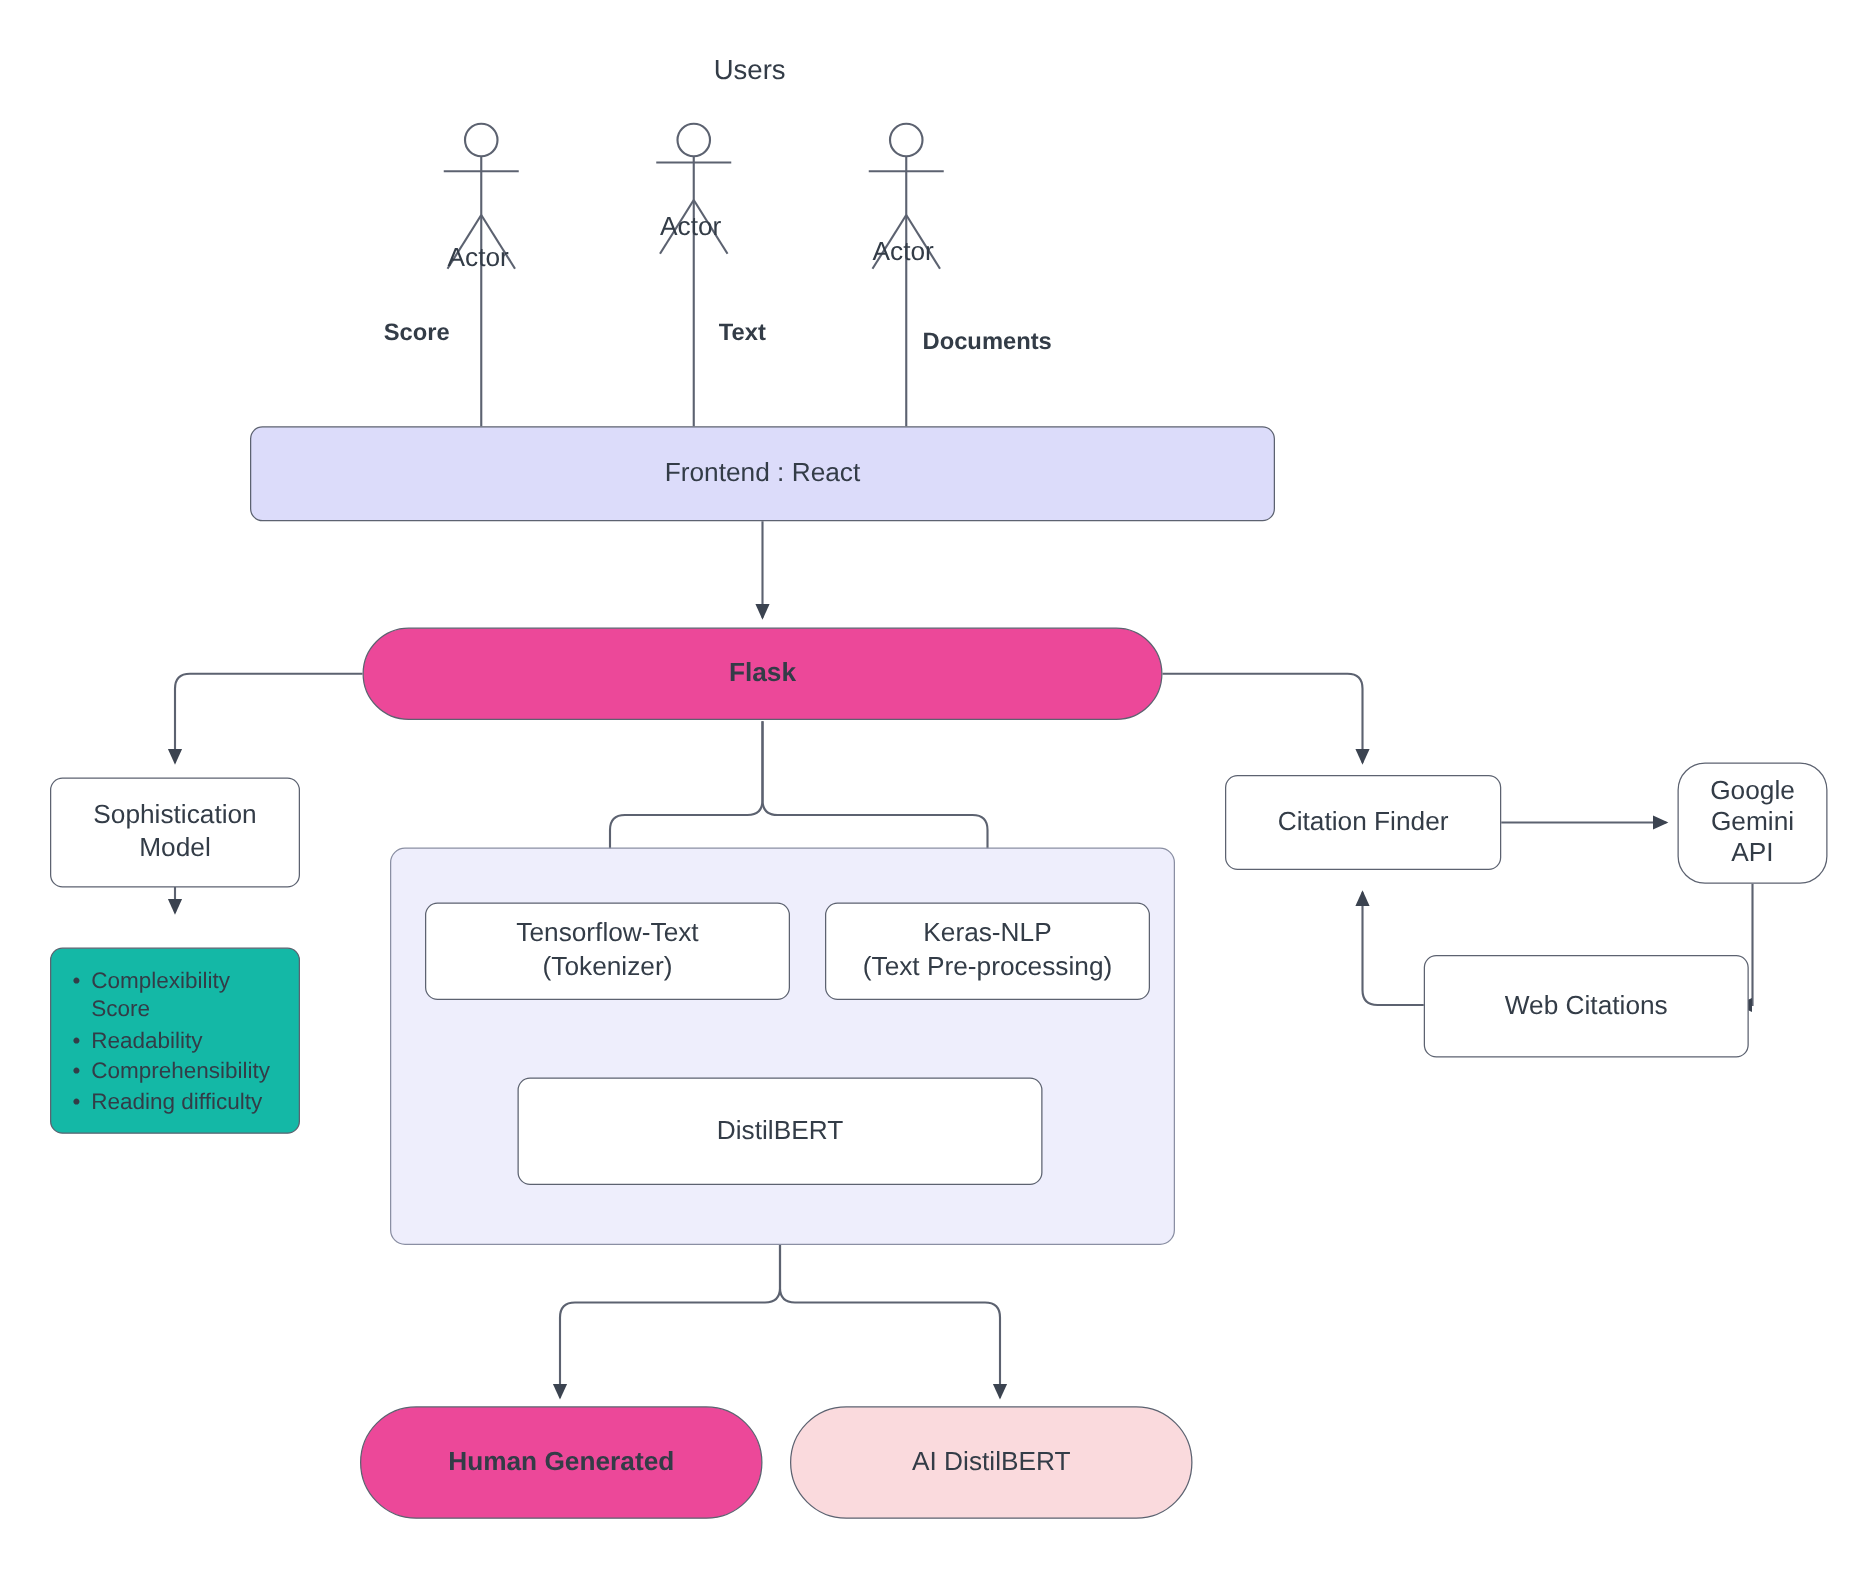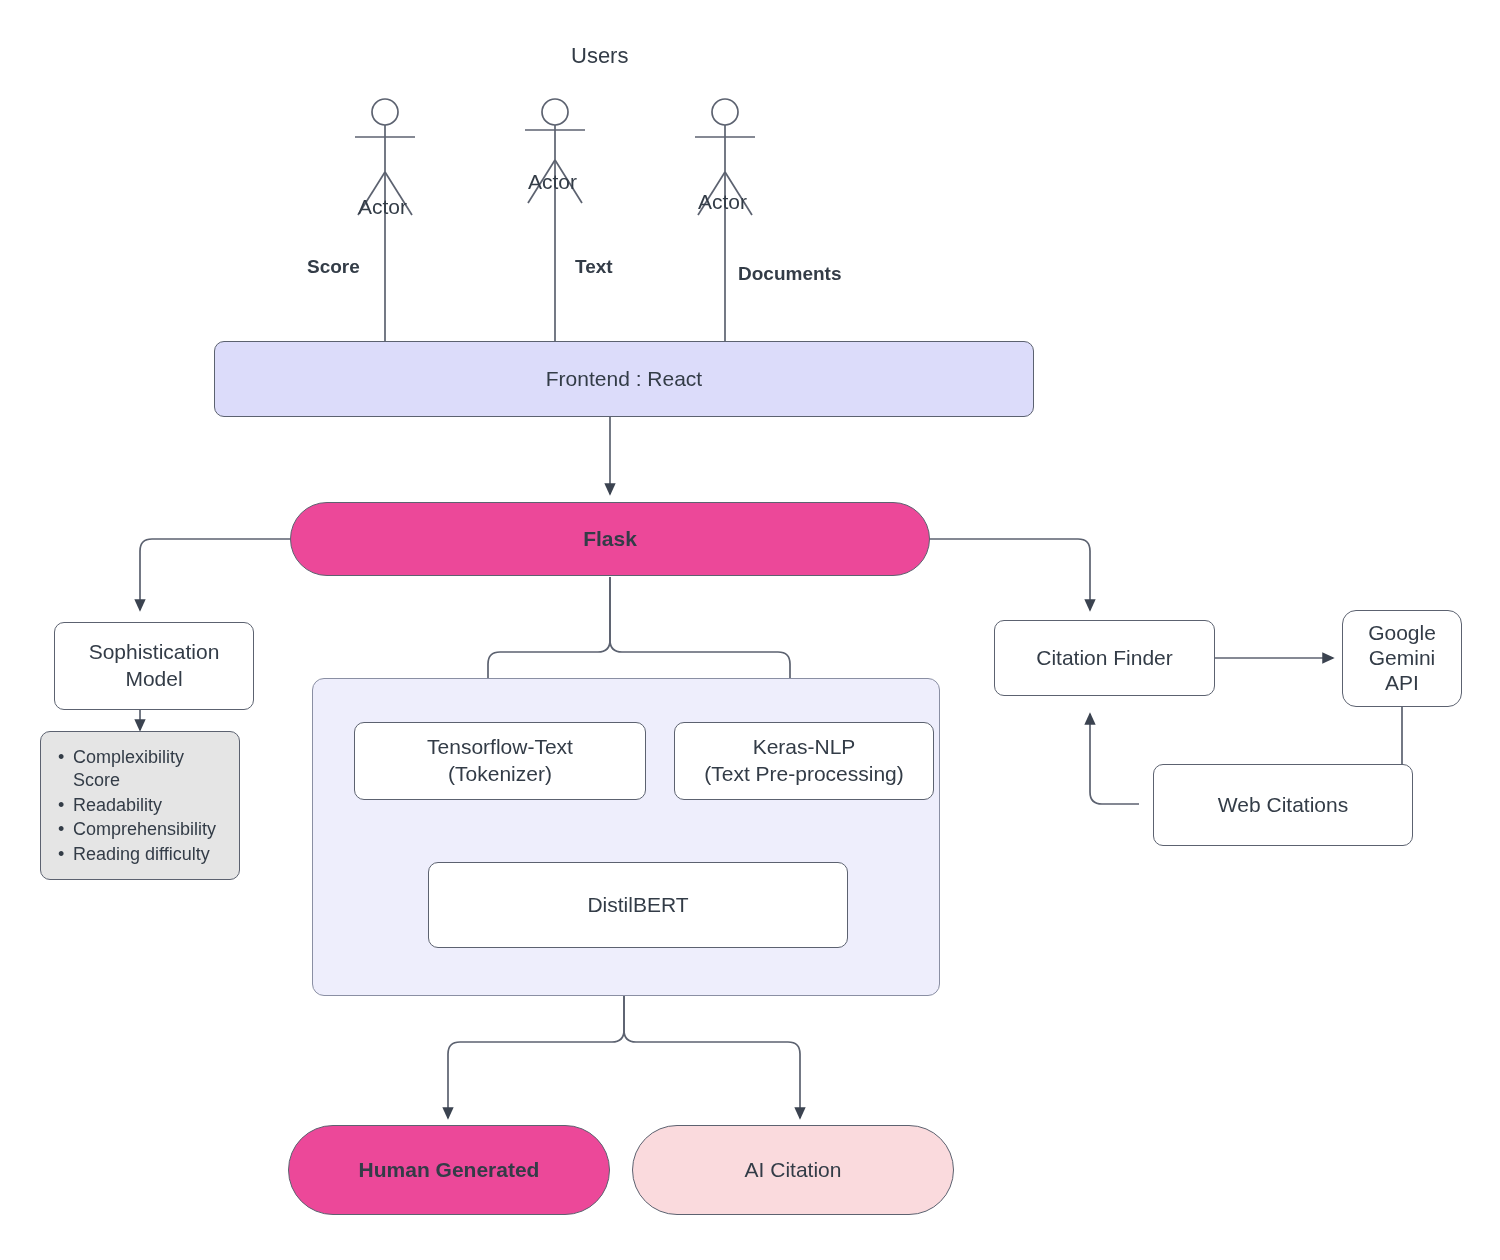--- a/index.html
+++ b/index.html
@@ -30,21 +30,21 @@
     align-items: center;
     justify-content: center;
     text-align: center;
     border: 1.6px solid #5c6270;
     background: #ffffff;
     color: #333c47;
     font-size: 21px;
     line-height: 1.28;
     z-index: 3;
   }
-  .node.plain { border-radius: 10px; margin-left: 14px; }
+  .node.plain { border-radius: 10px; }
   .node.pill  { border-radius: 999px; }
   .node.soft  { border-radius: 22px; }
 
   .lavender { background: #dcdcfa; }
   .mint     { background: #ec4899; font-weight: bold; }
   .pink     { background: #fadadd; }
 
   .group-box {
     position: absolute;
     box-sizing: border-box;
@@ -75,23 +75,24 @@
     color: #333c47;
     white-space: nowrap;
     z-index: 4;
   }
 
   .bullets {
     position: absolute;
     box-sizing: border-box;
     border: 1.6px solid #5c6270;
     border-radius: 10px;
-    background: #e5e5e5;
+    background: #14b8a6;
     padding: 14px 16px 14px 14px;
     z-index: 3;
+    margin-top: 27px;
   }
   .bullets ul {
     margin: 0;
     padding: 0 0 0 18px;
     list-style: none;
   }
   .bullets li {
     font-size: 18px;
     line-height: 1.30;
     color: #333c47;
@@ -213,29 +214,29 @@
 </div>
 
 <div class="node plain" style="left:414px; top:862px; width:420px; height:86px;">
   <span class="node-label">DistilBERT</span>
 </div>
 
 <div class="node plain" style="left:980px; top:620px; width:221px; height:76px;">
   <span class="node-label">Citation Finder</span>
 </div>
 
-<div class="node soft" style="left:1342px; top:610px; width:120px; height:97px; flex-direction:column; line-height:1.18;border-radius:14px;">
+<div class="node soft" style="left:1342px; top:610px; width:120px; height:97px; flex-direction:column; line-height:1.18;">
   <span class="node-label">Google</span>
   <span class="node-label">Gemini</span>
   <span class="node-label">API</span>
 </div>
 
 <div class="node plain" style="left:1139px; top:764px; width:260px; height:82px;">
   <span class="node-label">Web Citations</span>
 </div>
 
 <div class="node pill mint" style="left:288px; top:1125px; width:322px; height:90px;">
   <span class="node-label">Human Generated</span>
 </div>
 
 <div class="node pill pink" style="left:632px; top:1125px; width:322px; height:90px;">
-  <span class="node-label">AI Citation</span>
+  <span class="node-label">AI DistilBERT</span>
 </div>
 
 </body></html>

